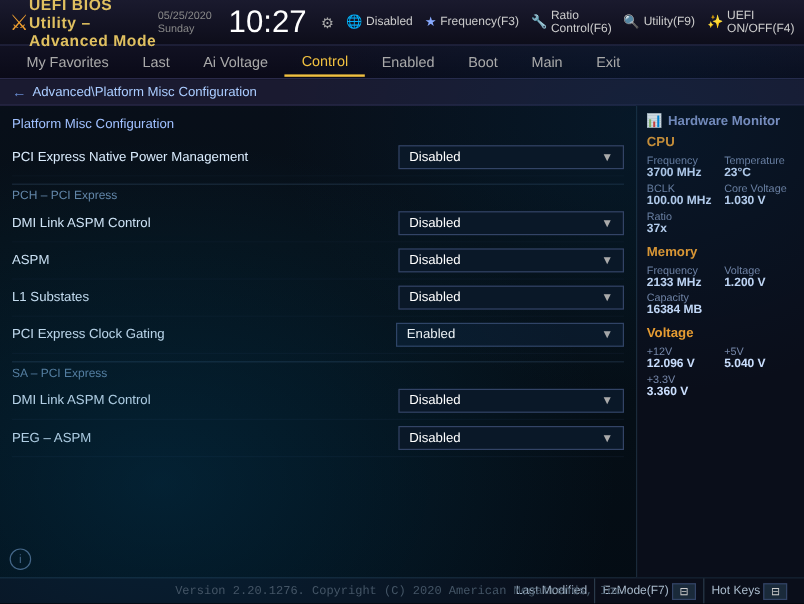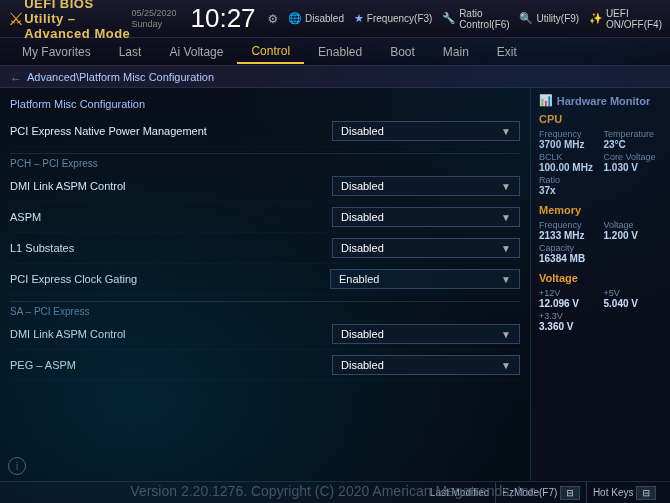--- a/index.html
+++ b/index.html
@@ -301,23 +301,24 @@
       font-size: 10px;
       color: #446688;
       cursor: pointer;
     }
 
     .copyright {
       position: absolute;
       bottom: 4px;
       left: 50%;
       transform: translateX(-50%);
-      font-size: 14px;
+      font-size: 10px;
       color: #445566;
       white-space: nowrap;
+      font-family: Liberation Mono, monospace;
     }
 
     .header-left {
       display: flex;
       align-items: center;
     }
 
     .date-info {
       font-size: 9px;
       color: #888;

